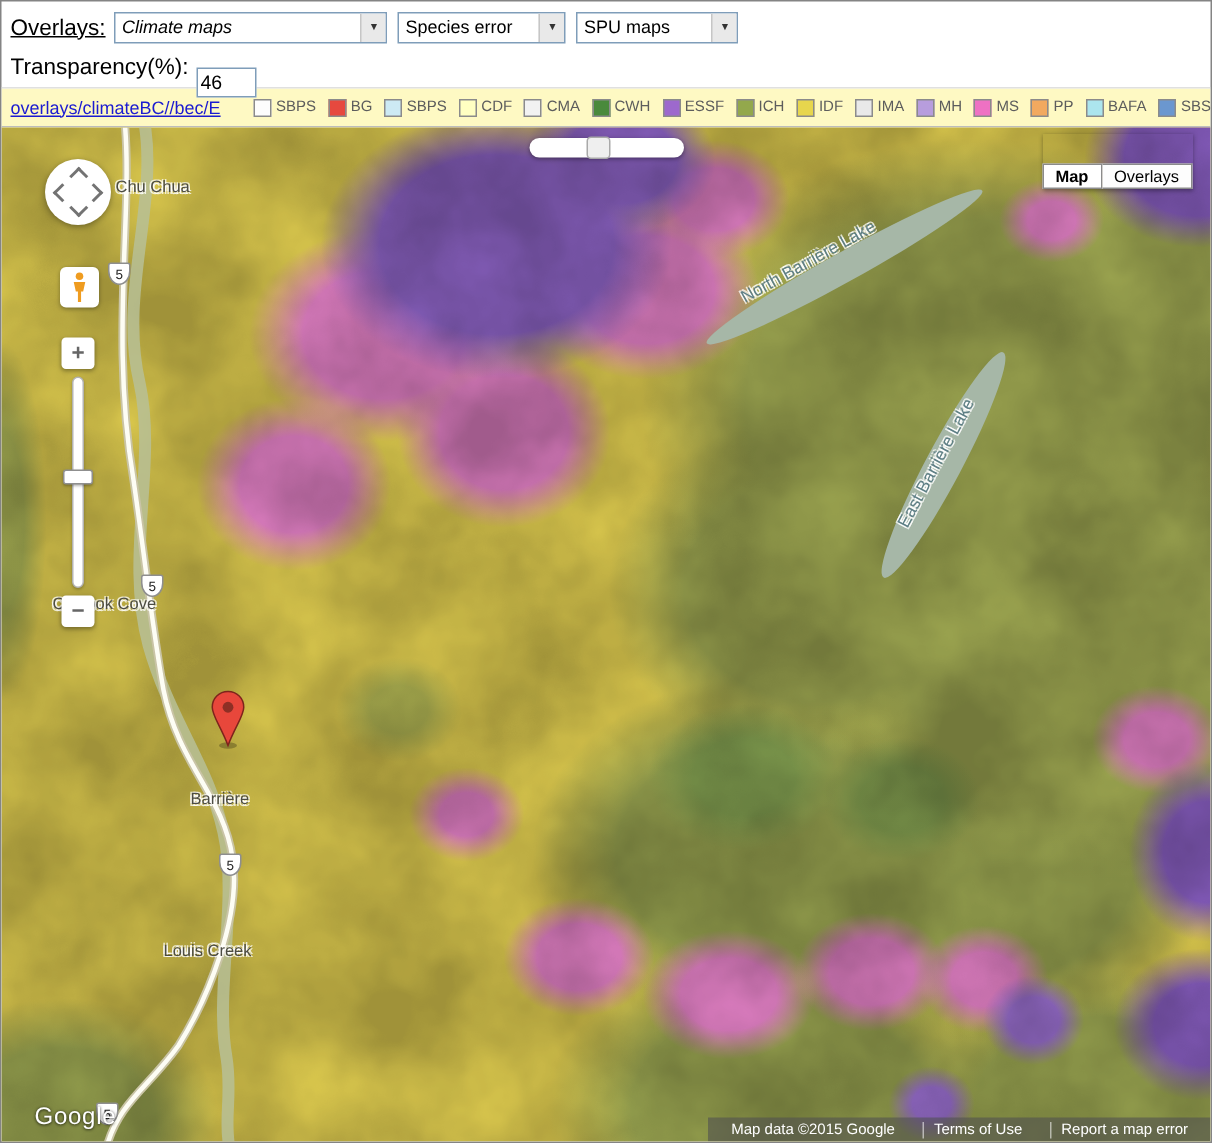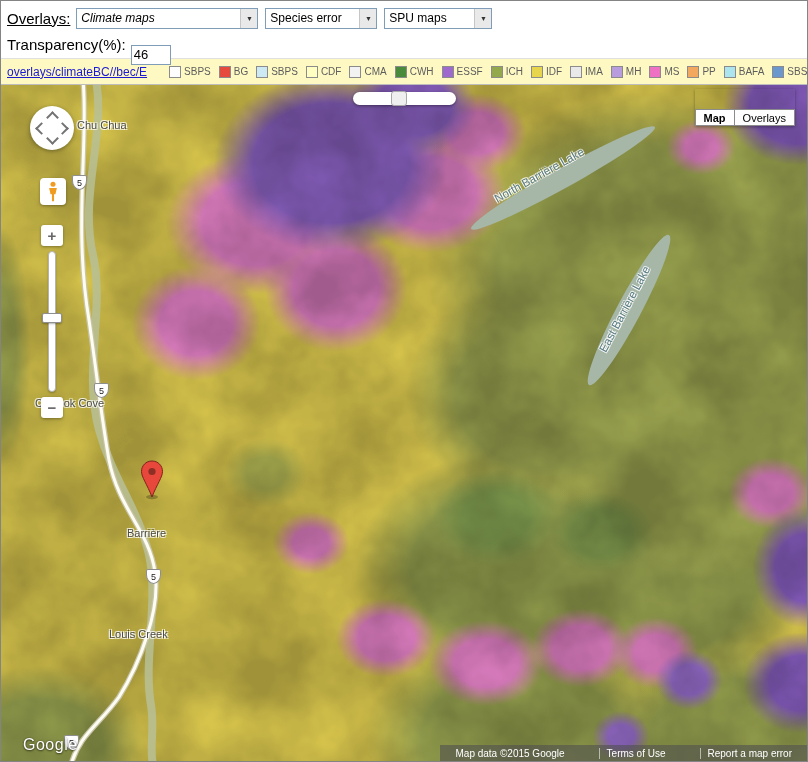--- a/index.html
+++ b/index.html
@@ -116,21 +116,21 @@
   
   .maptype{position:absolute;right:12px;top:4px;z-index:5;display:flex;box-shadow:0 1px 3px rgba(0,0,0,.35);}
   .mt-btn{background:#fff;border:1px solid #8b8b8b;font-size:11px;padding:1px 8px;height:17px;box-sizing:border-box;display:flex;align-items:center;color:#000;cursor:pointer;margin-top:20px;}
   .mt-btn.sel-state{font-weight:bold;}
   .mt-btn + .mt-btn{border-left:none;background:#fdfdfd;}
 
   
   .google-logo{position:absolute;left:22px;bottom:7px;z-index:5;font-size:16px;font-weight:normal;color:#fff;letter-spacing:.5px;
     text-shadow:0 1px 2px rgba(0,0,0,.55),0 0 2px rgba(0,0,0,.4);cursor:pointer;}
   .attribution{position:absolute;right:0;bottom:0;height:16px;z-index:5;background:rgba(80,80,80,.6);display:flex;align-items:center;
-    padding:0 8px;font-size:10px;color:#fff;gap:16px;}
+    padding:0 8px;font-size:10px;color:#fff;gap:0;}
   .attr-item{padding:0 7px;white-space:nowrap;}
   .attr-link{cursor:pointer;border-left:1px solid rgba(255,255,255,.55);margin-left:11px;}
 </style>
 </head>
 <body>
 
 <div class="page">
 
   <div class="toolbar">
     <div class="tb-row">

